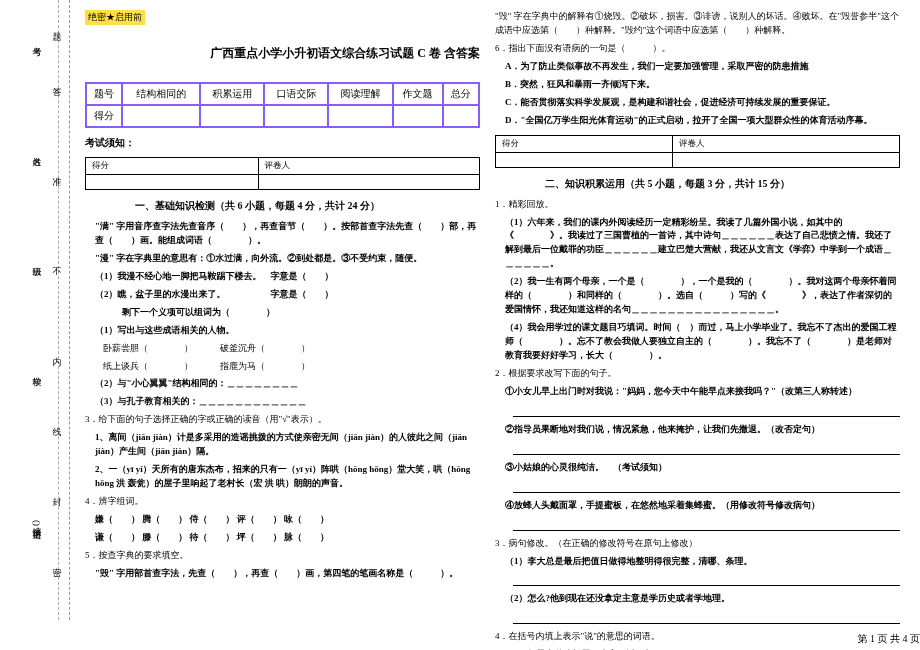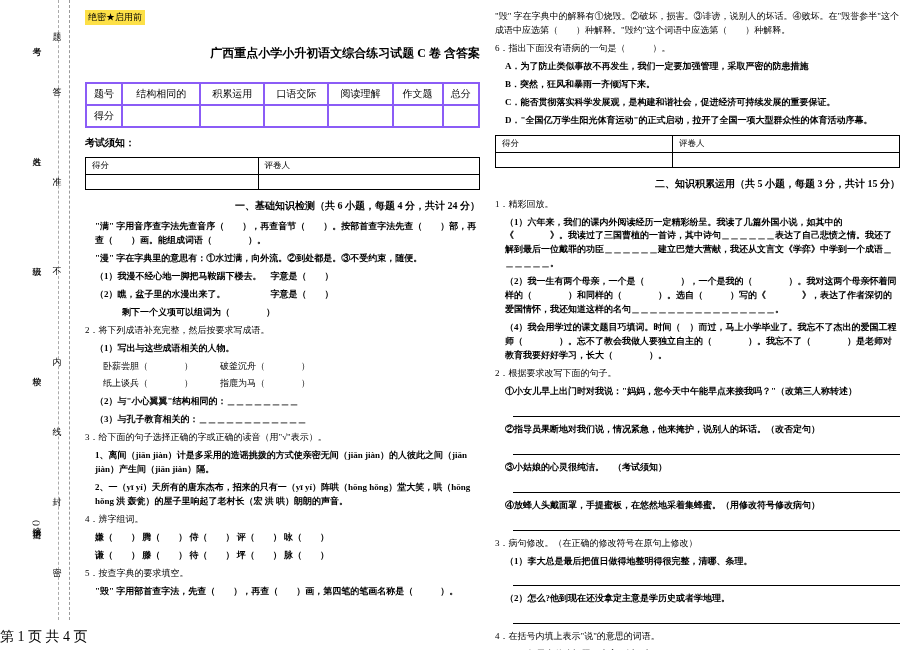--- a/index.html
+++ b/index.html
@@ -84,37 +84,37 @@
     }
     .score-box td {
       border: 1px solid #000;
       padding: 2px 6px;
       font-size: 8.5px;
       height: 12px;
     }
     .sec-title {
       font-weight: bold;
       font-size: 10px;
-      text-align: right;
+      text-align: left;
       margin: 2px 0 3px 50px;
     }
     .body-text { font-size: 9px; line-height: 1.55; }
     .indent { padding-left: 10px; font-weight: bold; }
     .indent2 { padding-left: 18px; }
     .blank-line {
       border-bottom: 1px solid #000;
       height: 12px;
       margin: 2px 0 2px 18px;
     }
     .footer {
       position: absolute;
       bottom: 4px;
       width: 100%;
-      text-align: left;
-      font-size: 14px;
+      text-align: right;
+      font-size: 10px;
     }
     ol.notice { padding-left: 20px; }
     ol.notice li { margin-bottom: 3px; line-height: 1.5; }
   </style>
 </head>
 <body>
 
 <div class="sidebar">
   <div class="dash-vert"></div>
   <span class="sidebar-field" style="top:40px">考号</span>
@@ -175,21 +175,20 @@
   </tbody>
     </table>
   <div class="sec-title">一、基础知识检测（共 6 小题，每题 4 分，共计 24 分）</div>
 
   <div class="body-text indent">"满" 字用音序查字法先查音序（　　），再查音节（　　）。按部首查字法先查（　　）部，再查（　　）画。能组成词语（　　　　）。</div>
   <div class="body-text indent">"漫" 字在字典里的意思有：①水过满，向外流。②到处都是。③不受约束，随便。</div>
   <div class="body-text indent">（1）我漫不经心地一脚把马鞍踢下楼去。　字意是（　　）</div>
   <div class="body-text indent">（2）瞧，盆子里的水漫出来了。　　　　　字意是（　　）</div>
   <div class="body-text indent">　　　剩下一个义项可以组词为（　　　　）</div>
 
-  <div class="body-text">2．将下列成语补充完整，然后按要求写成语。</div>
   <div class="body-text indent">（1）写出与这些成语相关的人物。</div>
   <div class="body-text indent2">卧薪尝胆（　　　　）　　　破釜沉舟（　　　　）</div>
   <div class="body-text indent2">纸上谈兵（　　　　）　　　指鹿为马（　　　　）</div>
   <div class="body-text indent">（2）与"小心翼翼"结构相同的：＿＿＿＿＿＿＿＿</div>
   <div class="body-text indent">（3）与孔子教育相关的：＿＿＿＿＿＿＿＿＿＿＿＿</div>
 
   <div class="body-text">3．给下面的句子选择正确的字或正确的读音（用"√"表示）。</div>
   <div class="body-text indent">1、离间（jiān  jiàn）计是多采用的造谣挑拨的方式使亲密无间（jiān  jiàn）的人彼此之间（jiān  jiàn）产生间（jiān  jiàn）隔。</div>
   <div class="body-text indent">2、一（yī  yí）天所有的唐东杰布，招来的只有一（yī  yí）阵哄（hōng  hǒng）堂大笑，哄（hōng  hǒng  洪  轰瓮）的屋子里响起了老村长（宏  洪  哄）朗朗的声音。</div>
 
@@ -224,21 +223,21 @@
   <div class="sec-title">二、知识积累运用（共 5 小题，每题 3 分，共计 15 分）</div>
 
   <div class="body-text">1．精彩回放。</div>
   <div class="body-text indent">（1）六年来，我们的课内外阅读经历一定精彩纷呈。我读了几篇外国小说，如其中的《　　　　》。我读过了三国曹植的一首诗，其中诗句＿＿＿＿＿＿表达了自己悲愤之情。我还了解到最后一位戴罪的功臣＿＿＿＿＿＿建立巴楚大营献，我还从文言文《学弈》中学到一个成语＿＿＿＿＿＿。</div>
   <div class="body-text indent">（2）我一生有两个母亲，一个是（　　　　），一个是我的（　　　　）。我对这两个母亲怀着同样的（　　　　）和同样的（　　　　）。选自（　　　）写的《　　　　》，表达了作者深切的爱国情怀，我还知道这样的名句＿＿＿＿＿＿＿＿＿＿＿＿＿＿＿＿。</div>
   <div class="body-text indent">（4）我会用学过的课文题目巧填词。时间（　）而过，马上小学毕业了。我忘不了杰出的爱国工程师（　　　　）。忘不了教会我做人要独立自主的（　　　　）。我忘不了（　　　　）是老师对教育我要好好学习，长大（　　　　）。</div>
 
   <div class="body-text">2．根据要求改写下面的句子。</div>
   <div class="body-text indent">①小女儿早上出门时对我说："妈妈，您今天中午能早点来接我吗？"（改第三人称转述）</div>
   <div class="blank-line"></div>
-  <div class="body-text indent">②指导员果断地对我们说，情况紧急，他来掩护，说别人的坏话。（改否定句）</div>
+  <div class="body-text indent">②指导员果断地对我们说，情况紧急，他来掩护，让我们先撤退。（改否定句）</div>
   <div class="blank-line"></div>
   <div class="body-text indent">③小姑娘的心灵很纯洁。　（考试须知）</div>
   <div class="blank-line"></div>
   <div class="body-text indent">④放蜂人头戴面罩，手提蜜板，在悠然地采着集蜂蜜。（用修改符号修改病句）</div>
   <div class="blank-line"></div>
 
   <div class="body-text">3．病句修改。（在正确的修改符号在原句上修改）</div>
   <div class="body-text indent">（1）李大总是最后把值日做得地整明得很完整，清哪、条理。</div>
   <div class="blank-line"></div>
   <div class="body-text indent">（2）怎么?他到现在还没拿定主意是学历史或者学地理。</div>

